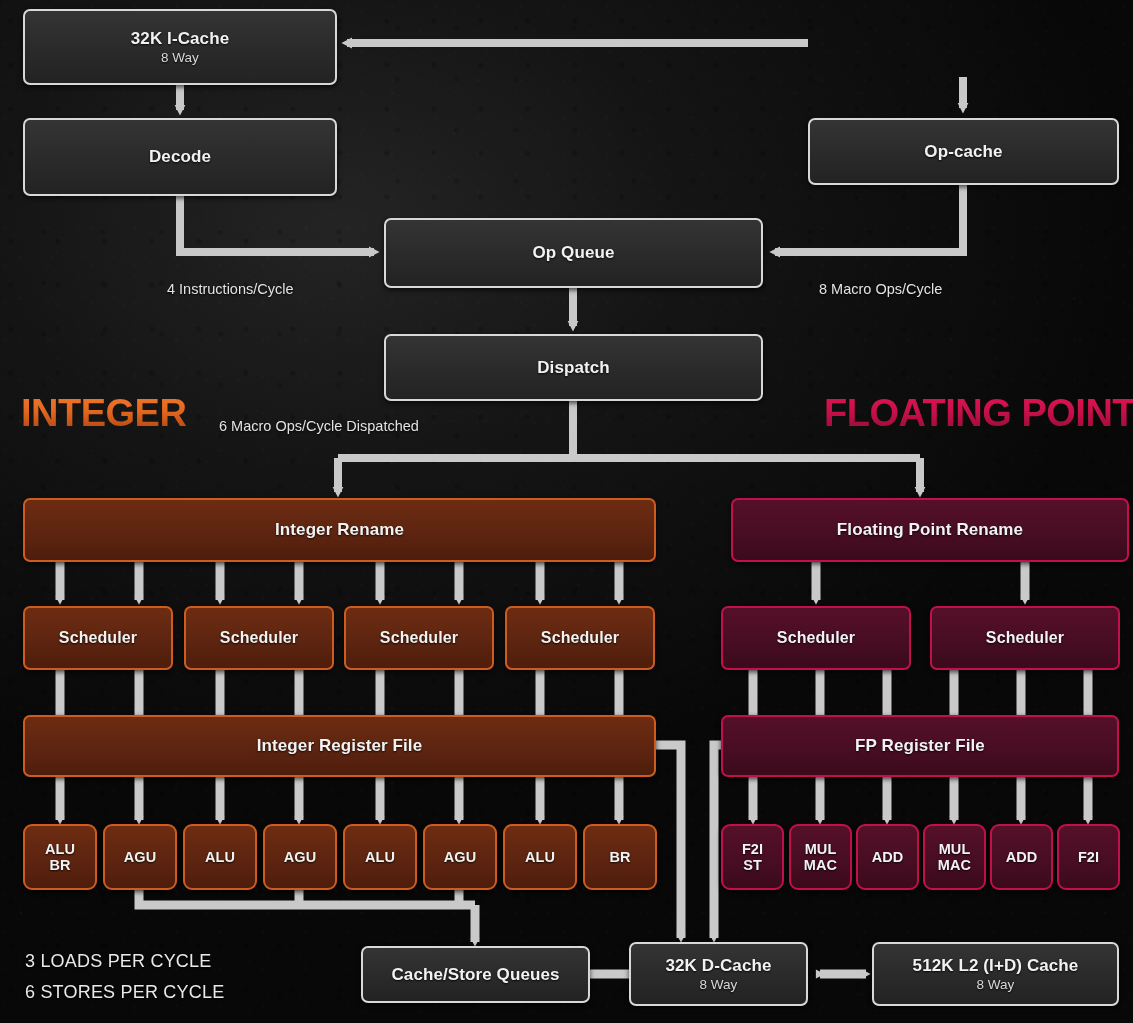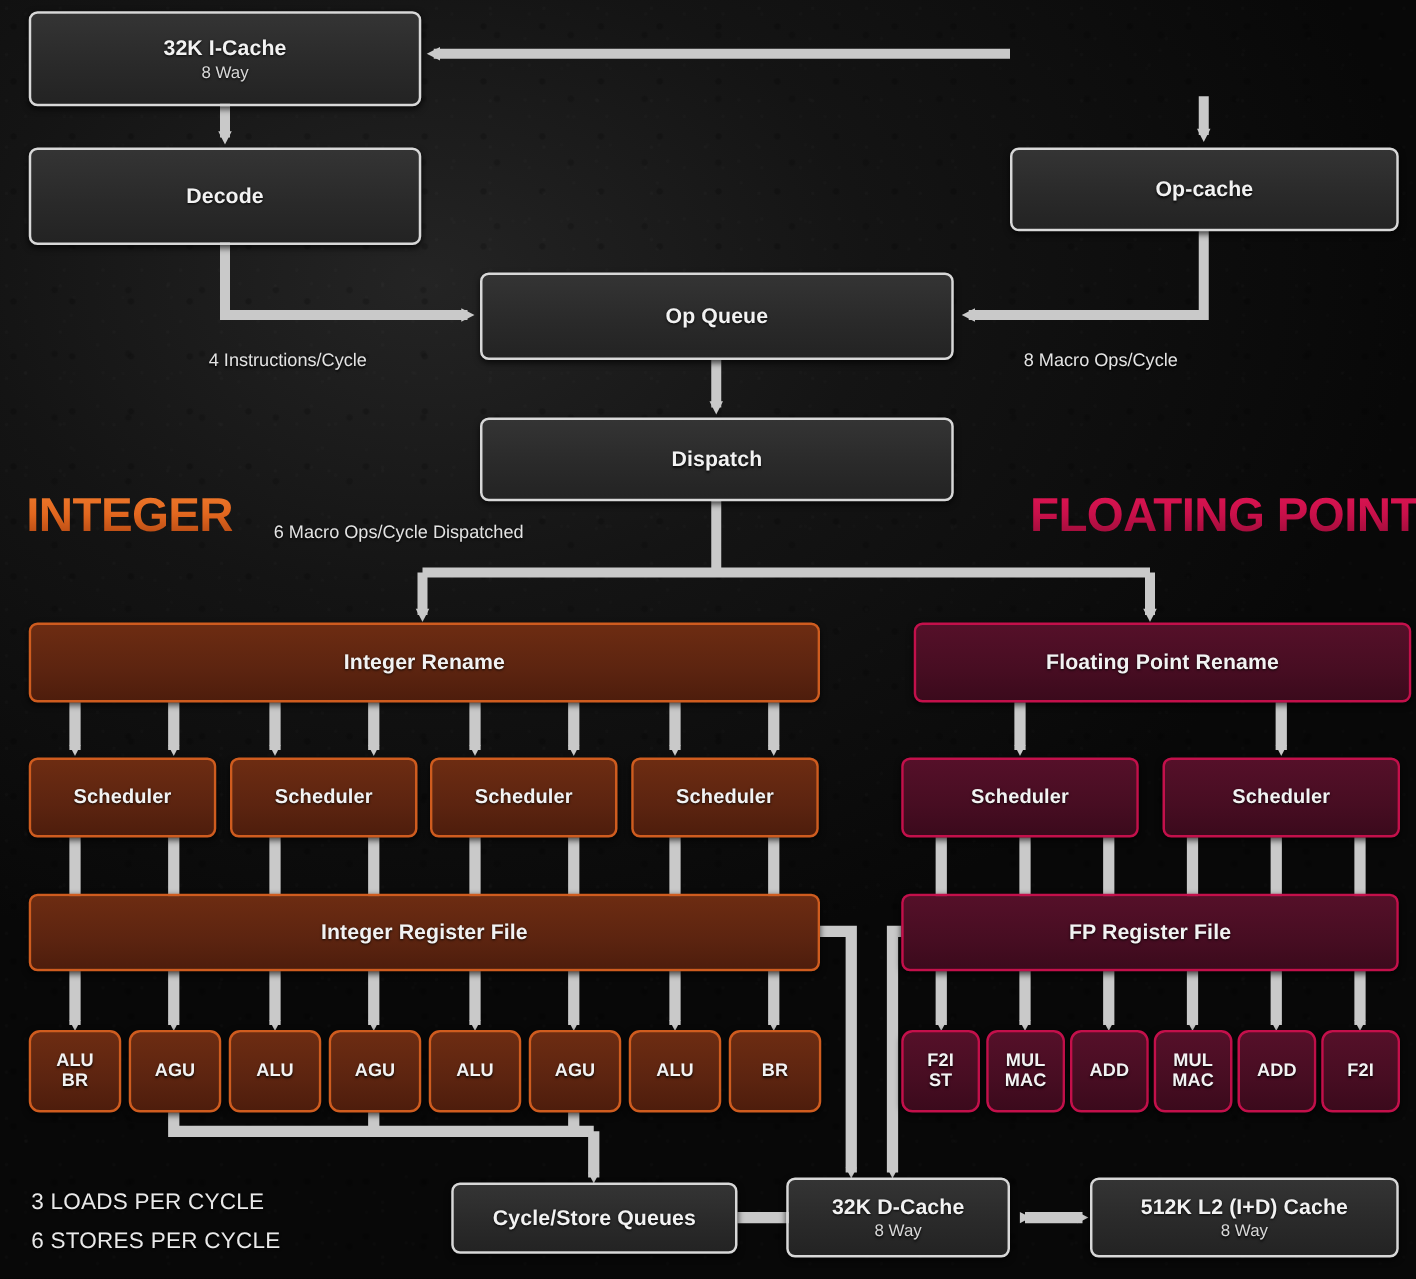--- a/index.html
+++ b/index.html
@@ -282,21 +282,21 @@
     <div class="ttl u">MUL<br>MAC</div>
   </div>
   <div class="box fp unit" style="left:990px;top:824px;width:63px;height:66px;">
     <div class="ttl u">ADD</div>
   </div>
   <div class="box fp unit" style="left:1057px;top:824px;width:63px;height:66px;">
     <div class="ttl u">F2I</div>
   </div>
 
   <div class="box dark" style="left:361px;top:946px;width:229px;height:57px;">
-    <div class="ttl">Cycle/Store Queues</div>
+    <div class="ttl">Cache/Store Queues</div>
   </div>
 
   <div class="box dark" style="left:629px;top:942px;width:179px;height:64px;">
     <div class="ttl">32K D-Cache</div>
     <div class="sub">8 Way</div>
   </div>
 
   <div class="box dark" style="left:872px;top:942px;width:247px;height:64px;">
     <div class="ttl">512K L2 (I+D) Cache</div>
     <div class="sub">8 Way</div>

